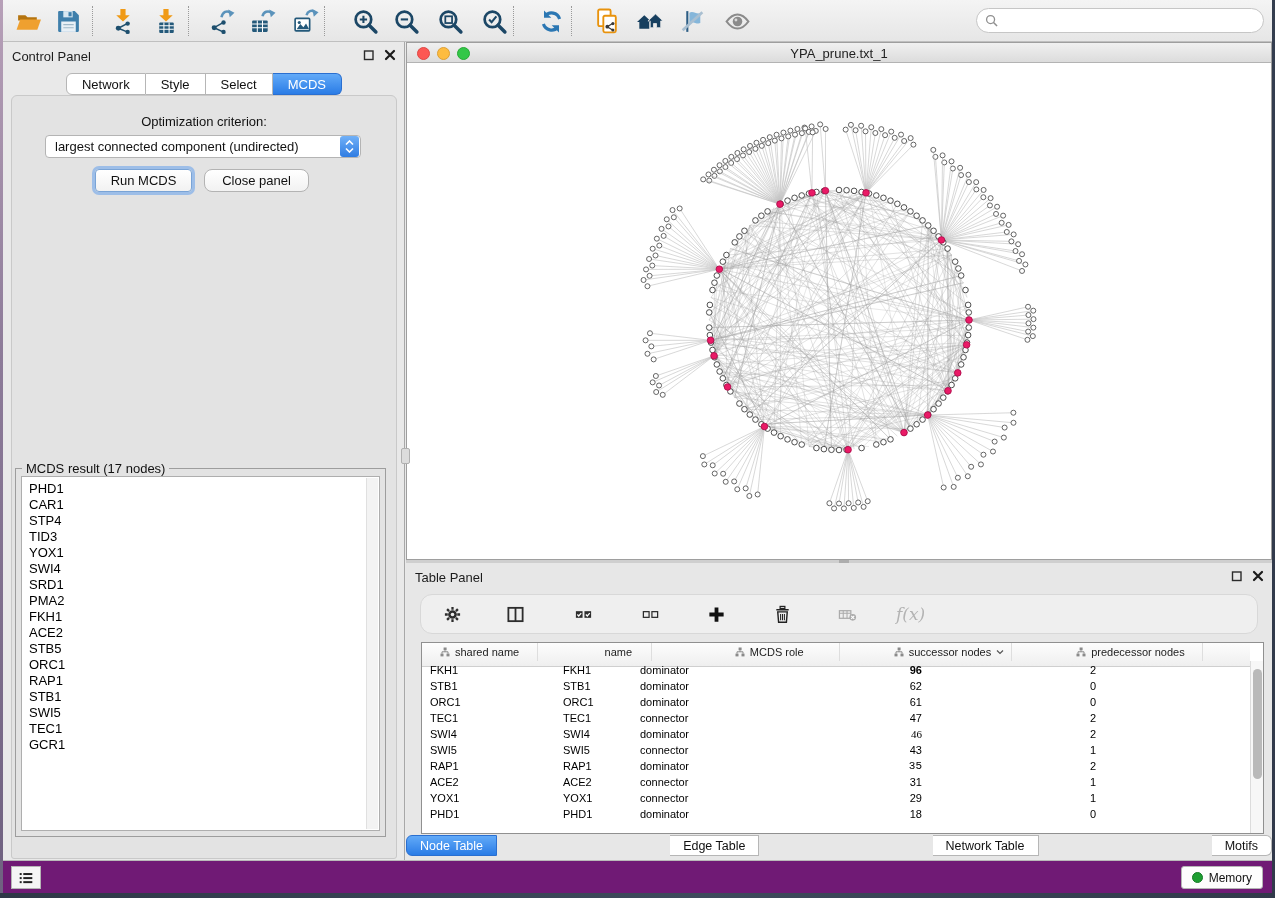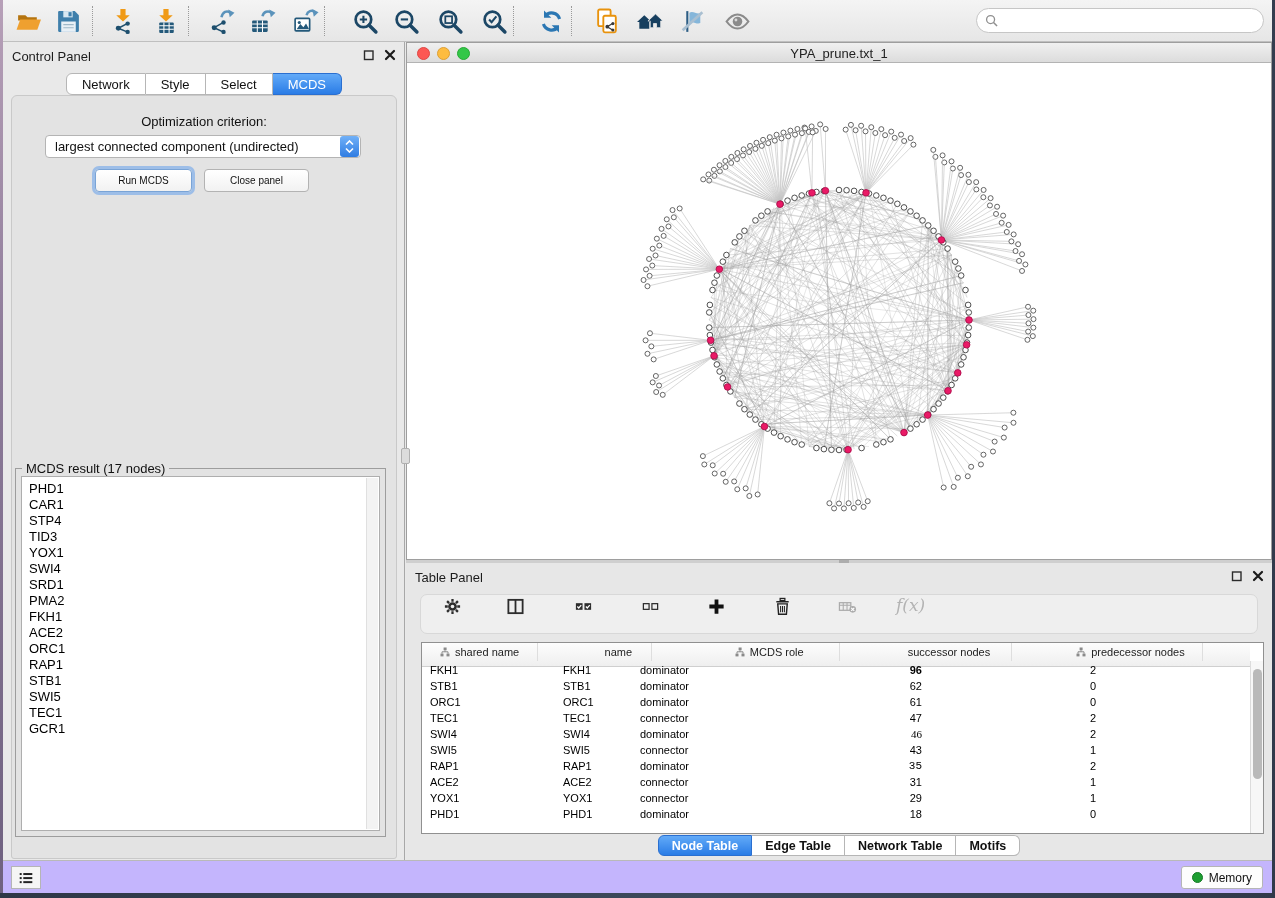--- a/index.html
+++ b/index.html
@@ -25,63 +25,63 @@
   #cp-tabs { position:absolute; top:31px; left:0; width:402px; display:flex; justify-content:center; z-index:3; }
   .seg-tab { height:22px; line-height:21px; padding:0 15px; font-size:13px; background:#fff; border:1px solid #b6b6b6; border-left:none; color:#111; }
   .seg-tab:first-child { border-left:1px solid #b6b6b6; border-radius:6px 0 0 6px; }
   .seg-tab:last-child { border-radius:0 6px 6px 0; }
   .seg-tab.sel { background:linear-gradient(#62aaf8,#2a7ce6); color:#fff; border-color:#2a6fd0; }
   #cp-content { position:absolute; left:8px; top:53px; width:386px; height:764px; background:#e3e3e3; border:1px solid #c9c9c9; border-radius:6px 6px 3px 3px; }
   #opt-label { position:absolute; top:18px; width:100%; text-align:center; font-size:13px; color:#111; }
   #opt-select { position:absolute; left:33px; top:39px; width:316px; height:23px; background:#fff; border:1px solid #b4b4b4; border-radius:4px; display:flex; align-items:center; }
   #opt-select .val { flex:1; font-size:13px; padding-left:9px; color:#111; white-space:nowrap; }
   #opt-select .stepper { width:19px; height:21px; margin-right:1px; border-radius:3px; background:linear-gradient(#71b1f8,#2f7ce2); display:flex; flex-direction:column; align-items:center; justify-content:center; gap:1px; }
-  .btn { position:absolute; height:23px; background:linear-gradient(#ffffff,#f2f2f2); border:1px solid #b3b3b3; border-radius:4px; font-size:10px; color:#111; display:flex; align-items:center; justify-content:center; }
+  .btn { position:absolute; height:23px; background:linear-gradient(#ffffff,#f2f2f2); border:1px solid #b3b3b3; border-radius:4px; font-size:13px; color:#111; display:flex; align-items:center; justify-content:center; }
   #run-btn { left:83px; top:73px; width:97px; box-shadow:0 0 0 3px rgba(110,165,235,.6); border-color:#7aa4d6; }
-  #close-btn { left:192px; top:73px; width:105px; }
+  #close-btn { left:192px; top:73px; width:105px;border-radius:8px; }
   #mcds-fieldset { position:absolute; left:3px; top:372px; width:371px; height:369px; border:1px solid #9d9d9d; }
   #mcds-legend { position:absolute; top:-8px; left:6px; background:#e3e3e3; padding:0 4px; font-size:13px; color:#111; }
   #mcds-list-box { position:absolute; left:5px; top:7px; right:5px; bottom:5px; background:#fff; border:1px solid #aeaeae; overflow:hidden; }
   #mcds-scroll { position:absolute; top:1px; right:1px; bottom:1px; width:12px; background:#f3f3f3; border-left:1px solid #e0e0e0; }
   .mcds-item { font-size:13px; line-height:16px; padding-left:7px; color:#000; }
   #mcds-result-list { padding-top:4px; }
 
   
   #net-window { left:403px; top:42px; width:866px; height:518px; border:1px solid #9e9e9e; background:#fff; }
   #net-titlebar { position:absolute; left:0; top:0; right:0; height:20px; background:linear-gradient(#f0f0f0,#dcdcdc); border-bottom:1px solid #b3b3b3; }
   .light { position:absolute; top:3.5px; width:13px; height:13px; border-radius:50%; }
   #net-title { position:absolute; width:100%; text-align:center; top:3px; font-size:13px; color:#222; }
   #net-canvas { position:absolute; left:0; top:20px; width:864px; height:496px; background:#fff; }
 
   
   #table-splitter { left:403px; top:560px; width:866px; height:3px; background:#cfcfcf; }
   #table-splitter .grip { position:absolute; left:50%; top:0; width:10px; height:3px; background:#adadad; }
   #cp-grip { left:398px; top:448px; width:9px; height:16px; background:#dcdcdc; border:1px solid #b0b0b0; border-radius:2px; z-index:5; }
   #table-panel { left:403px; top:563px; width:866px; height:297px; background:#e7e7e7; }
-  #tp-toolbar { position:absolute; left:14px; top:31px; width:838px; height:40px; background:#efefef; border:1px solid #d8d8d8; border-radius:7px; display:flex; align-items:flex-start;gap:28px; }
+  #tp-toolbar { position:absolute; left:14px; top:31px; width:838px; height:40px; background:#efefef; border:1px solid #d8d8d8; border-radius:12px; display:flex; align-items:center;gap:28px; }
   .tp-ic { width:22px; height:22px; display:flex; align-items:center; justify-content:center; }
   .tp-ic svg { width:19px; height:19px; }
   #fx-label { font-size:17px; color:#b3b3b3; font-style:italic; font-family:"DejaVu Serif", serif; margin-left:10px; }
   #node-table { position:absolute; left:15px; top:79px; width:843px; height:192px; background:#fff; border:1px solid #909090; }
   #node-table-header { position:absolute; left:0; top:0; right:13px; height:24px; display:flex; background:linear-gradient(#fdfdfd,#efefef); border-bottom:1px solid #cfcfcf;gap:47px; }
   .th { height:18px; display:flex; align-items:center; justify-content:center; gap:5px; font-size:11px; color:#222; border-right:1px solid #dedede; }
   .th svg.tree { width:10px; height:10px; }
   .th .sortv { width:8px; height:8px; }
   .th.filler { border-right:none; flex:1; }
   #node-table-body { position:absolute; left:0; top:19px; right:13px; bottom:0; overflow:hidden; }
   .tr { display:flex; height:16px; }
   .td { font-size:11px; color:#000; line-height:16px; padding-left:8px; white-space:nowrap; }
   .td.num { text-align:right; padding-left:0; }
   #nt-scroll { position:absolute; right:0; top:18px; bottom:0; width:13px; background:#f7f7f7; border-left:1px solid #dcdcdc; }
   #nt-thumb { position:absolute; left:2px; top:8px; width:9px; height:110px; background:#b9b9b9; border-radius:5px; }
-  #tp-tabs { position:absolute; left:0; right:0; top:272px; display:flex; justify-content:center;font-weight:bold; }
+  #tp-tabs { position:absolute; left:0; right:0; top:272px; display:flex; justify-content:space-between; }
   #tp-tabs .seg-tab { height:21px; line-height:20px; font-size:12.5px; padding:0 13px; }
 
   
-  #status-bar { left:0; top:860px; width:1269px; height:33px; background:#c4b5fd; border-top:1px solid #b9b9b9; }
+  #status-bar { left:0; top:860px; width:1269px; height:33px; background:#701a75; border-top:1px solid #b9b9b9; }
   #list-btn { position:absolute; left:8px; top:5px; width:30px; height:23px; background:#f5f5f5; border:1px solid #b5b5b5; display:flex; align-items:center; justify-content:center; }
   #memory-btn { position:absolute; right:9px; top:5px; height:23px; padding:0 10px; background:#fdfdfd; border:1px solid #b5b5b5; border-radius:3px; display:flex; align-items:center; gap:6px; font-size:12px; color:#111; }
   #memory-dot { width:11px; height:11px; border-radius:50%; background:#1d9e31; border:1px solid #157a25; }
 </style>
 </head>
 <body>
 
 <div id="wall-left" class="abs"></div>
 
 <div id="app" class="abs">
@@ -281,20 +281,21 @@
               <div class="mcds-item">PHD1</div>
               <div class="mcds-item">CAR1</div>
               <div class="mcds-item">STP4</div>
               <div class="mcds-item">TID3</div>
               <div class="mcds-item">YOX1</div>
               <div class="mcds-item">SWI4</div>
               <div class="mcds-item">SRD1</div>
               <div class="mcds-item">PMA2</div>
               <div class="mcds-item">FKH1</div>
               <div class="mcds-item">ACE2</div>
+              <div class="mcds-item">STB5</div>
               <div class="mcds-item">ORC1</div>
               <div class="mcds-item">RAP1</div>
               <div class="mcds-item">STB1</div>
               <div class="mcds-item">SWI5</div>
               <div class="mcds-item">TEC1</div>
               <div class="mcds-item">GCR1</div>
             </div>
           <div id="mcds-scroll"></div>
         </div>
       </div>
@@ -1140,21 +1141,21 @@
           </div>
           <div class="th" style="width: 161px;">
             <svg class="tree" viewBox="0 0 10 10">
               <rect x="3.6" y="0.5" width="3" height="2.8" fill="#8a8a8a"></rect>
               <rect x="0.5" y="6.6" width="3" height="2.8" fill="#8a8a8a"></rect>
               <rect x="6.5" y="6.6" width="3" height="2.8" fill="#8a8a8a"></rect>
               <path d="M5 3.3v1.5M2 6.6V4.8h6v1.8" stroke="#8a8a8a" fill="none"></path>
             </svg>
             <span>MCDS role</span>
           </div>
-          <div class="th" style="width: 143px; flex-direction: column;">
+          <div class="th" style="width: 143px;">
             <svg class="tree" viewBox="0 0 10 10">
               <rect x="3.6" y="0.5" width="3" height="2.8" fill="#8a8a8a"></rect>
               <rect x="0.5" y="6.6" width="3" height="2.8" fill="#8a8a8a"></rect>
               <rect x="6.5" y="6.6" width="3" height="2.8" fill="#8a8a8a"></rect>
               <path d="M5 3.3v1.5M2 6.6V4.8h6v1.8" stroke="#8a8a8a" fill="none"></path>
             </svg>
             <span>successor nodes</span>
             <svg class="sortv" viewBox="0 0 8 8">
               <path d="M1 2.5l3 3 3-3" fill="none" stroke="#555" stroke-width="1.2"></path>
             </svg>

